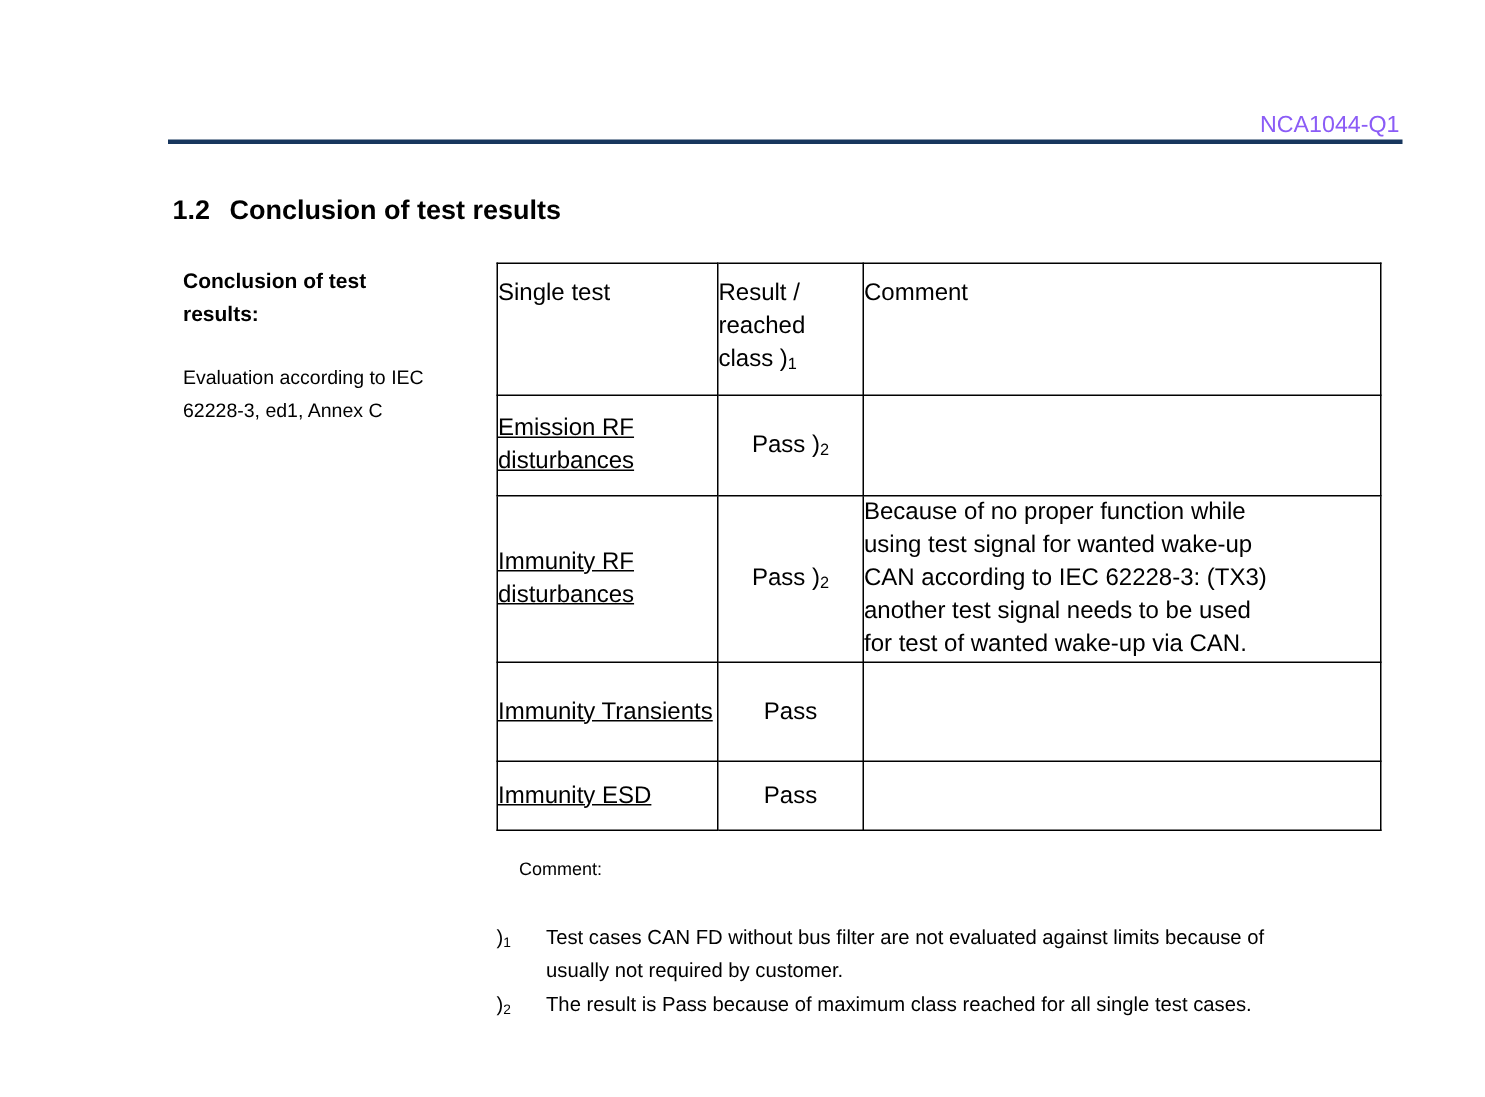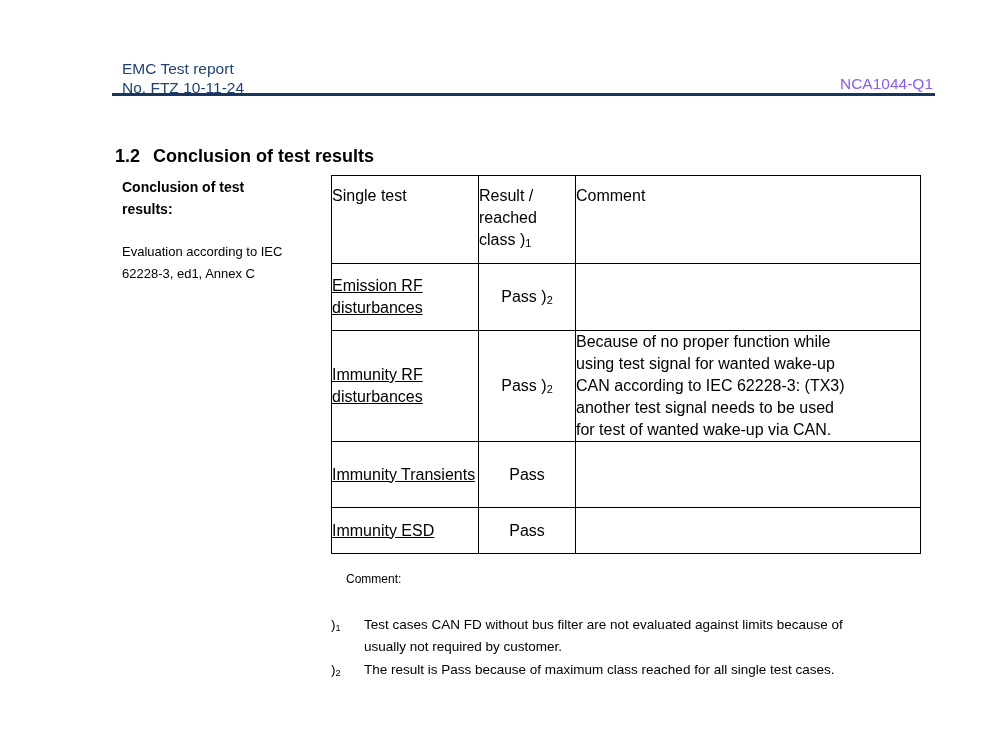--- a/index.html
+++ b/index.html
@@ -40,21 +40,21 @@
     top: 93px;
     width: 823px;
     height: 3px;
     background: #17365d;
   }
 
   
   .section-heading {
     position: absolute;
     left: 115px;
-    top: 145px;
+    top: 129px;
     display: flex;
     font-size: 18px;
     font-weight: bold;
     line-height: 22px;
   }
   .section-heading .num { margin-right: 13px; }
 
   
   .sidebar-label {
     position: absolute;
@@ -148,24 +148,20 @@
   }
   .footnote { display: flex; margin-bottom: 1px; }
   .footnote .marker { width: 33px; flex: 0 0 33px; }
   .footnote .ftext { width: 505px; }
 </style>
 </head>
 <body>
 
 <div class="page">
 
-  <div class="header-left">
-    <div>EMC Test report</div>
-    <div>No. FTZ 10-11-24</div>
-  </div>
   <div class="doc-code">NCA1044-Q1</div>
   <div class="header-rule"></div>
 
   <div class="section-heading">
     <span class="num">1.2</span>
     <span>Conclusion of test results</span>
   </div>
 
   <div class="sidebar-label">Conclusion of test results:</div>
   <div class="sidebar-note">Evaluation according to IEC 62228-3, ed1, Annex C</div>

